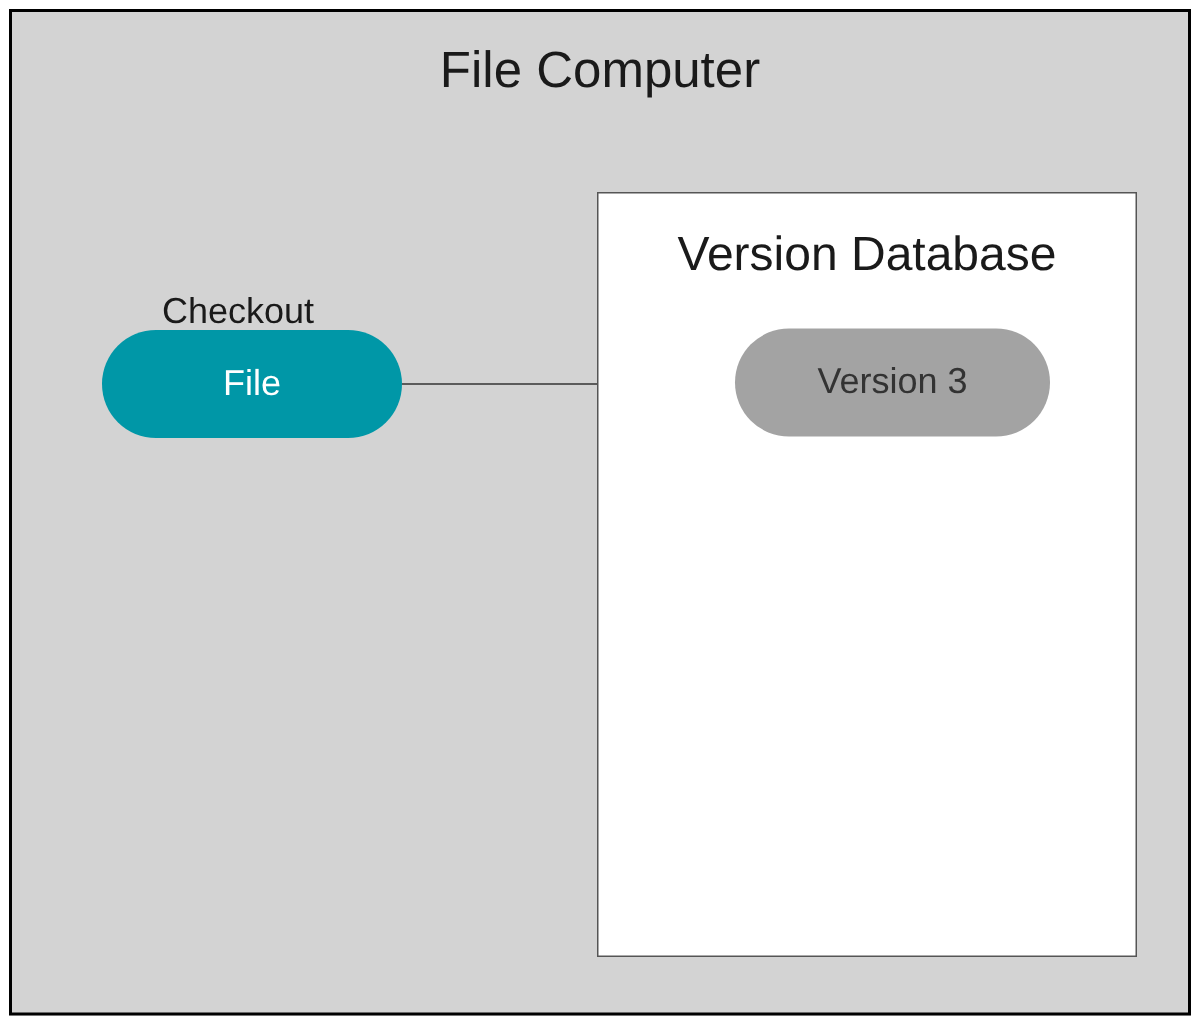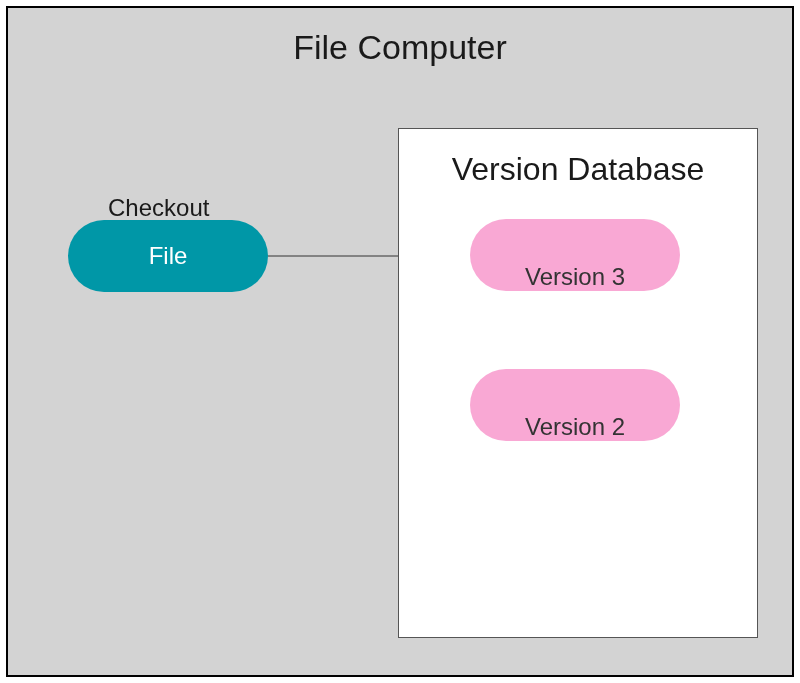--- a/index.html
+++ b/index.html
@@ -69,24 +69,23 @@
     }
     .file-pill {
       top: 212px;
       left: 60px;
       width: 200px;
       background: #0097A7;
       color: #fff;
     }
     .version-pill {
       width: 210px;
-      left: 71px;
-      background: #f9a8d4;
+      left: 91px;
+      background: #a3a3a3;
       color: #333;
-      align-items: flex-end;
     }
     .v3 { top: 90px; }
     .v2 { top: 240px; }
     .v1 { top: 390px; }
     svg.connectors {
       position: absolute;
       top: 0;
       left: 0;
       pointer-events: none;
     }
@@ -109,18 +108,15 @@
     <line x1="570" y1="282" x2="570" y2="360" stroke="#333" stroke-width="1"></line>
     <line x1="570" y1="432" x2="570" y2="510" stroke="#333" stroke-width="1"></line>
   </svg>
 
   <div class="db-box">
     <div class="db-title">Version Database</div>
 
     <div class="pill version-pill v3">
       <span>Version 3</span>
     </div>
-    <div class="pill version-pill v2">
-      <span>Version 2</span>
-    </div>
   </div>
 
 </div>
 
 </body></html>

